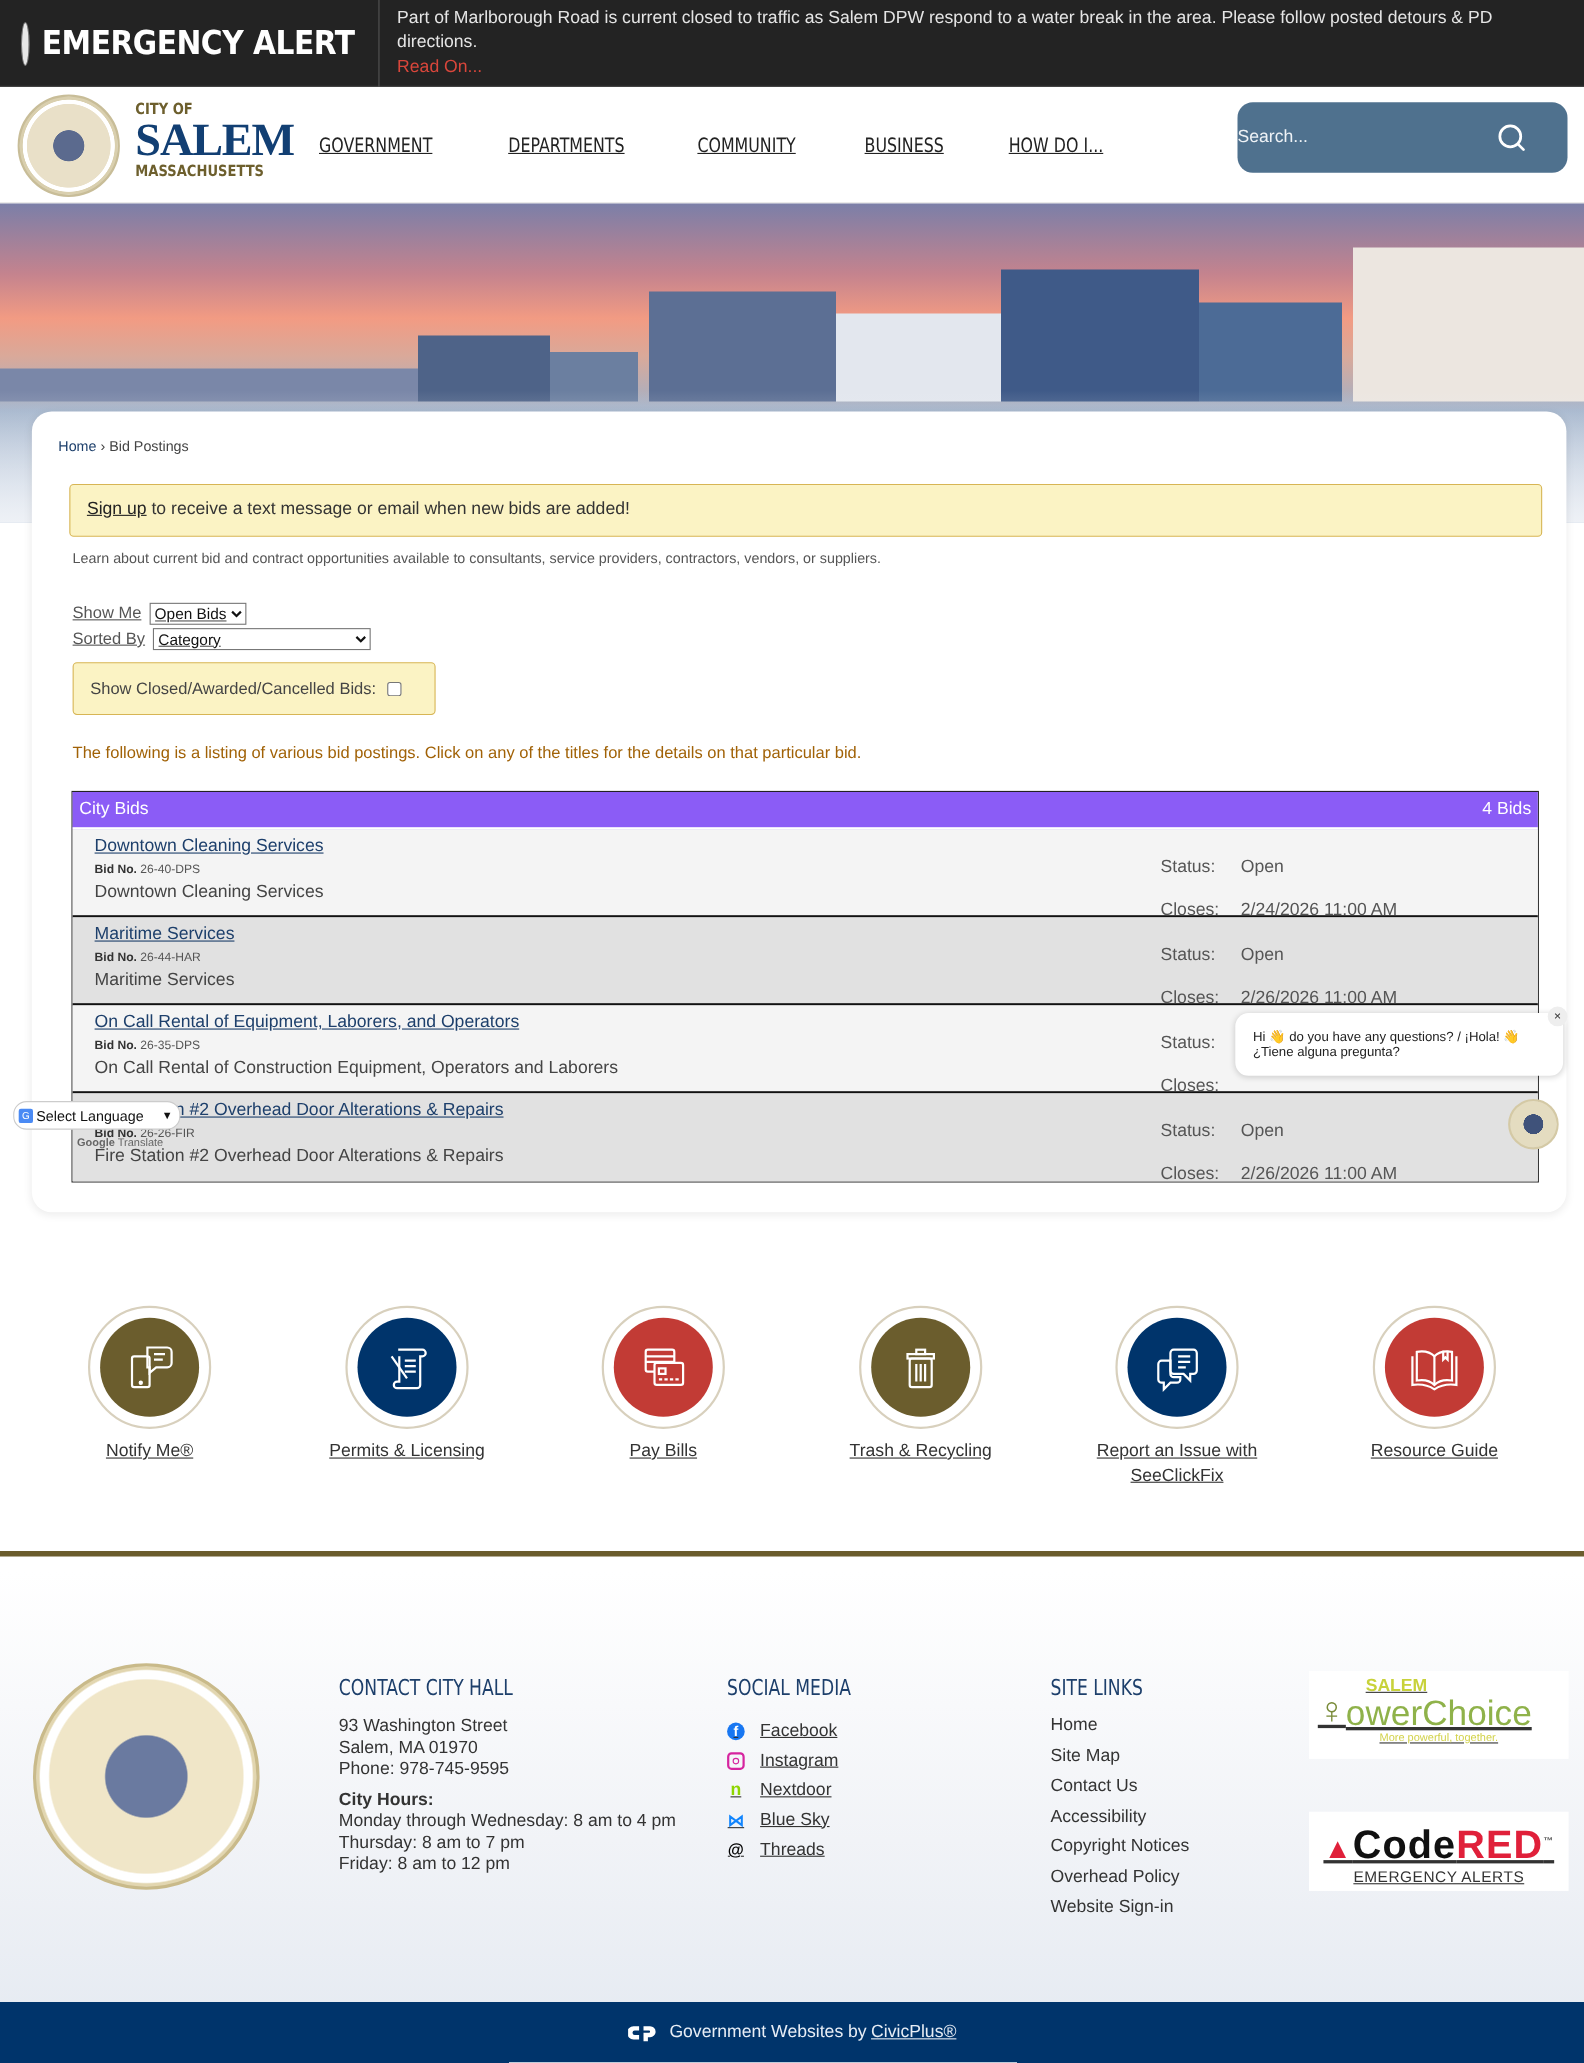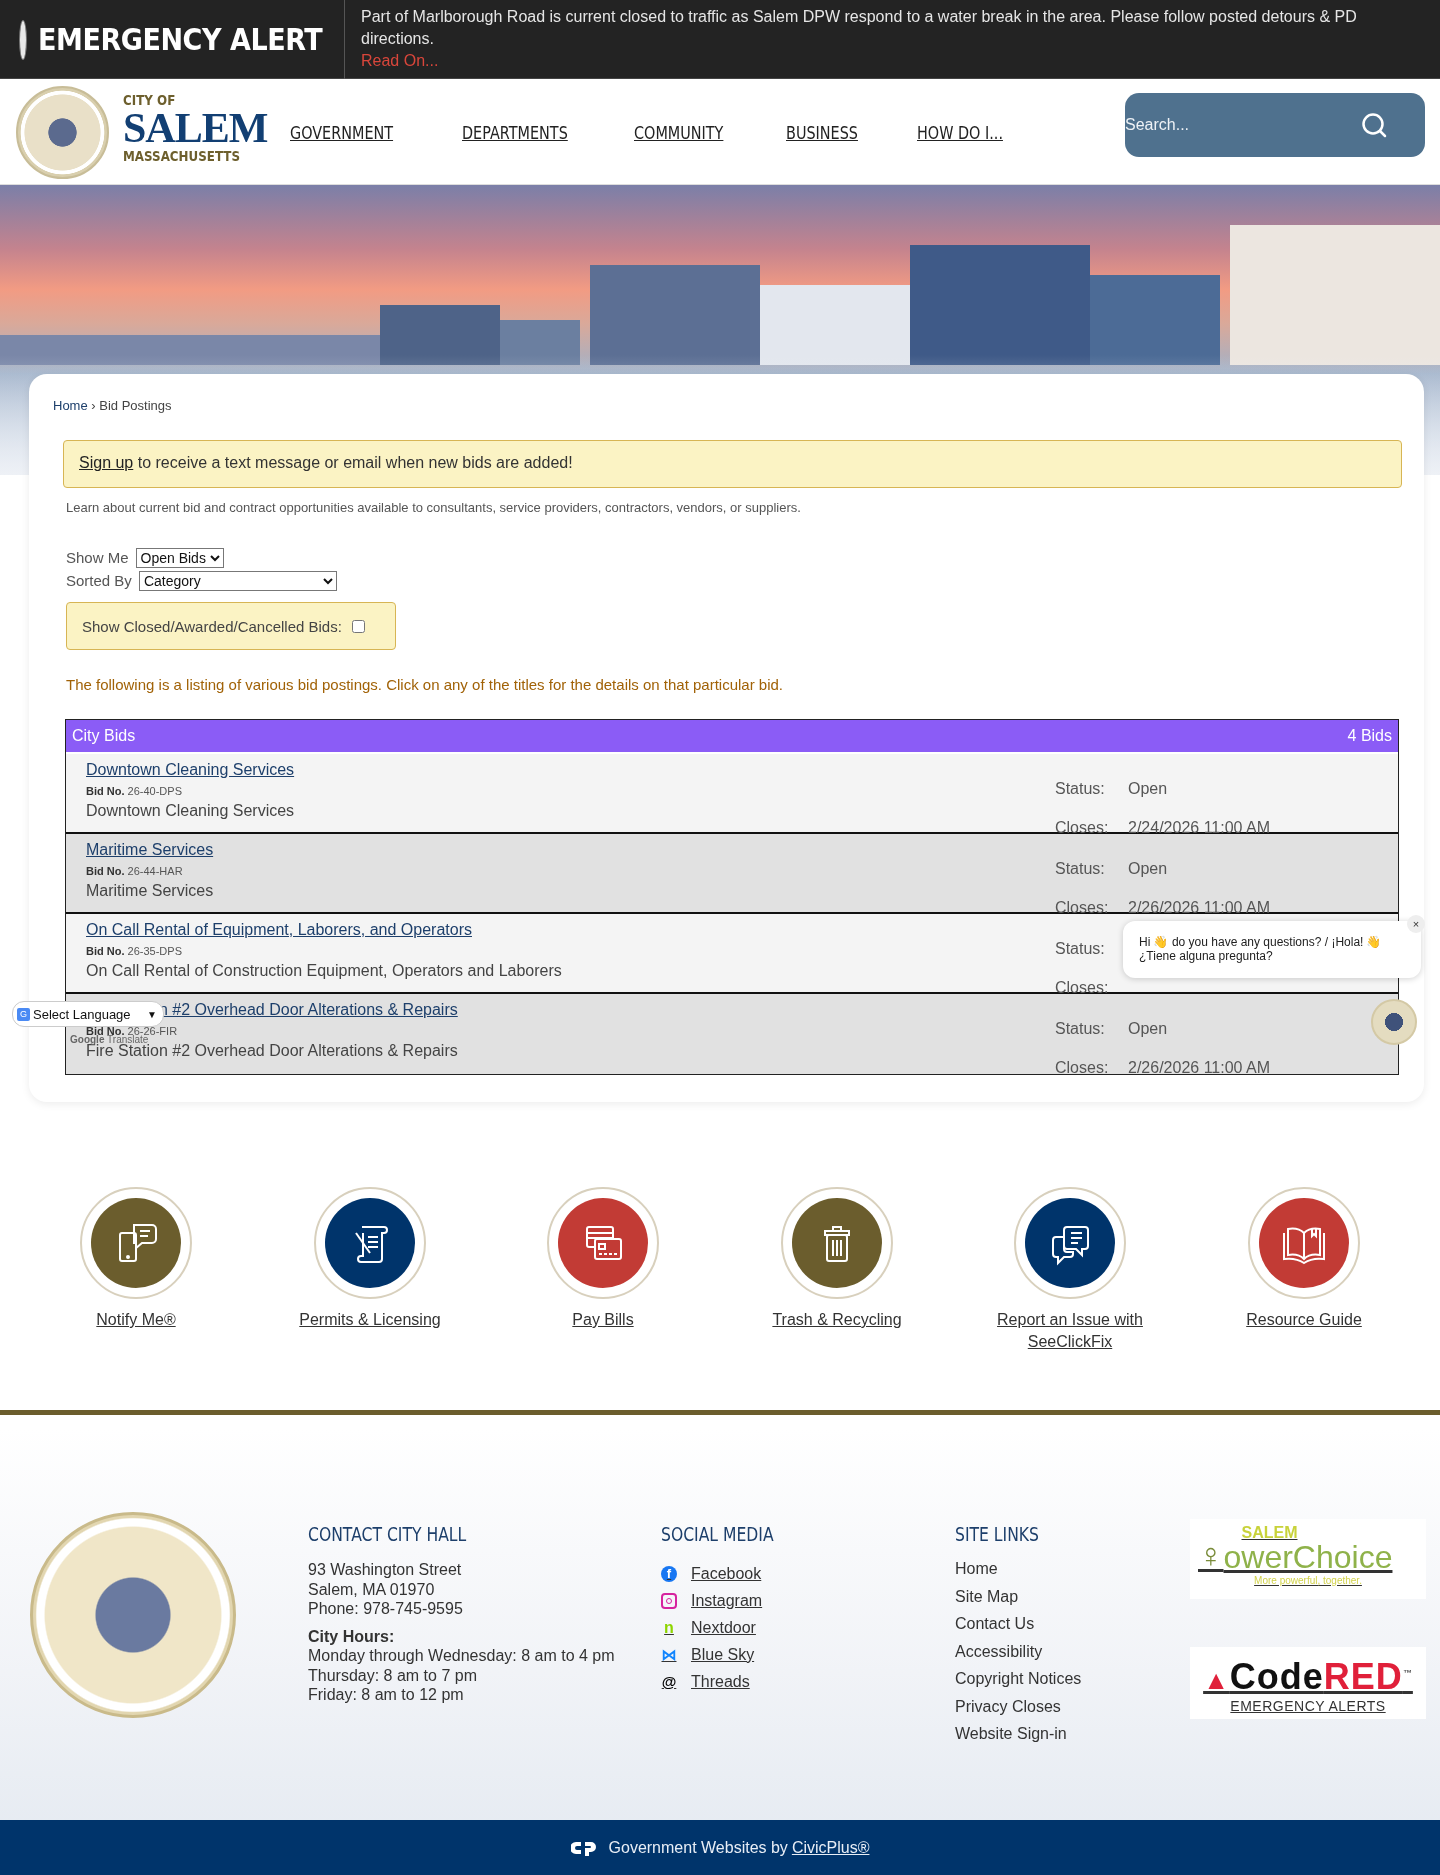--- a/index.html
+++ b/index.html
@@ -35,21 +35,21 @@
   .hero-fade { position: absolute; left: 0; bottom: 0; width: 100%; height: 120px; background: linear-gradient(180deg, rgba(230,235,243,0) 0%, #eef1f6 100%); }
 
   
   .card { position: absolute; top: 374px; left: 29px; width: 1395px; height: 728px; background: #fff; border-radius: 18px; box-shadow: 0 2px 8px rgba(0,0,0,0.08); }
   .breadcrumb { position: absolute; left: 24px; top: 24px; font-size: 13px; color: #444; }
   .breadcrumb a { color: #1d3f6b; text-decoration: none; }
   .signup-bar { position: absolute; left: 34px; top: 66px; width: 1339px; height: 48px; background: #fbf3c4; border: 1px solid #d7b554; border-radius: 4px; padding: 13px 15px; font-size: 16px; color: #333; }
   .signup-bar a { color: #222; text-decoration: underline; }
   .intro { position: absolute; left: 37px; top: 126px; font-size: 13px; color: #555; }
   .filters { position: absolute; left: 37px; top: 172px; font-size: 15px; color: #555; }
-  .filter-row { display: flex; align-items: center; height: 23px; }
+  .filter-row { display: flex; align-items: center; height: 23px; text-decoration: underline; }
   .filter-row label { margin-right: 7px; }
   .filter-row select { font-family: "Liberation Sans", sans-serif; font-size: 14px; height: 20px; border: 1px solid #777; background: #fff; color: #111; }
   .closed-box { position: absolute; left: 37px; top: 228px; width: 330px; height: 48px; background: #fbf3c4; border: 1px solid #d7b554; border-radius: 4px; padding: 14px 15px; font-size: 15px; color: #444; display: flex; align-items: center; }
   .closed-box input { margin-left: 10px; width: 13px; height: 13px; }
   .listing-note { position: absolute; left: 37px; top: 302px; font-size: 15px; color: #a16207; }
 
   .bids { position: absolute; left: 36px; top: 345px; width: 1334px; border: 1px solid #222; }
   .bids-head { height: 34px; background: #8b5cf6; color: #fff; display: flex; justify-content: space-between; align-items: center; padding: 0 6px; font-size: 16px; border-bottom: 2px solid #fff; }
   .bid { position: relative; height: 80px; border-bottom: 2px solid #111; padding: 7px 20px; }
   .bid:last-child { border-bottom: none; height: 80px; }
@@ -368,21 +368,21 @@
     </a>
   </div>
 
   <div class="fcol" style="left:955px;">
     <div class="fhead">SITE LINKS</div>
     <a href="#" class="site-link">Home</a>
     <a href="#" class="site-link">Site Map</a>
     <a href="#" class="site-link">Contact Us</a>
     <a href="#" class="site-link">Accessibility</a>
     <a href="#" class="site-link">Copyright Notices</a>
-    <a href="#" class="site-link">Privacy Closes</a>
+    <a href="#" class="site-link">Overhead Policy</a>
     <a href="#" class="site-link">Website Sign-in</a>
   </div>
 
   <a href="#" class="power-logo">
     <div style="display:flex;align-items:flex-end;">
       <span style="font-size:34px;color:#7a8c3a;line-height:36px;">♀</span>
       <div>
         <div style="font-size:16px;font-weight:bold;color:#c8d23a;margin-left:18px;line-height:16px;">SALEM</div>
         <div style="font-size:32px;color:#8fb24a;line-height:32px;font-family:'Liberation Sans',sans-serif;">owerChoice</div>
       </div>

